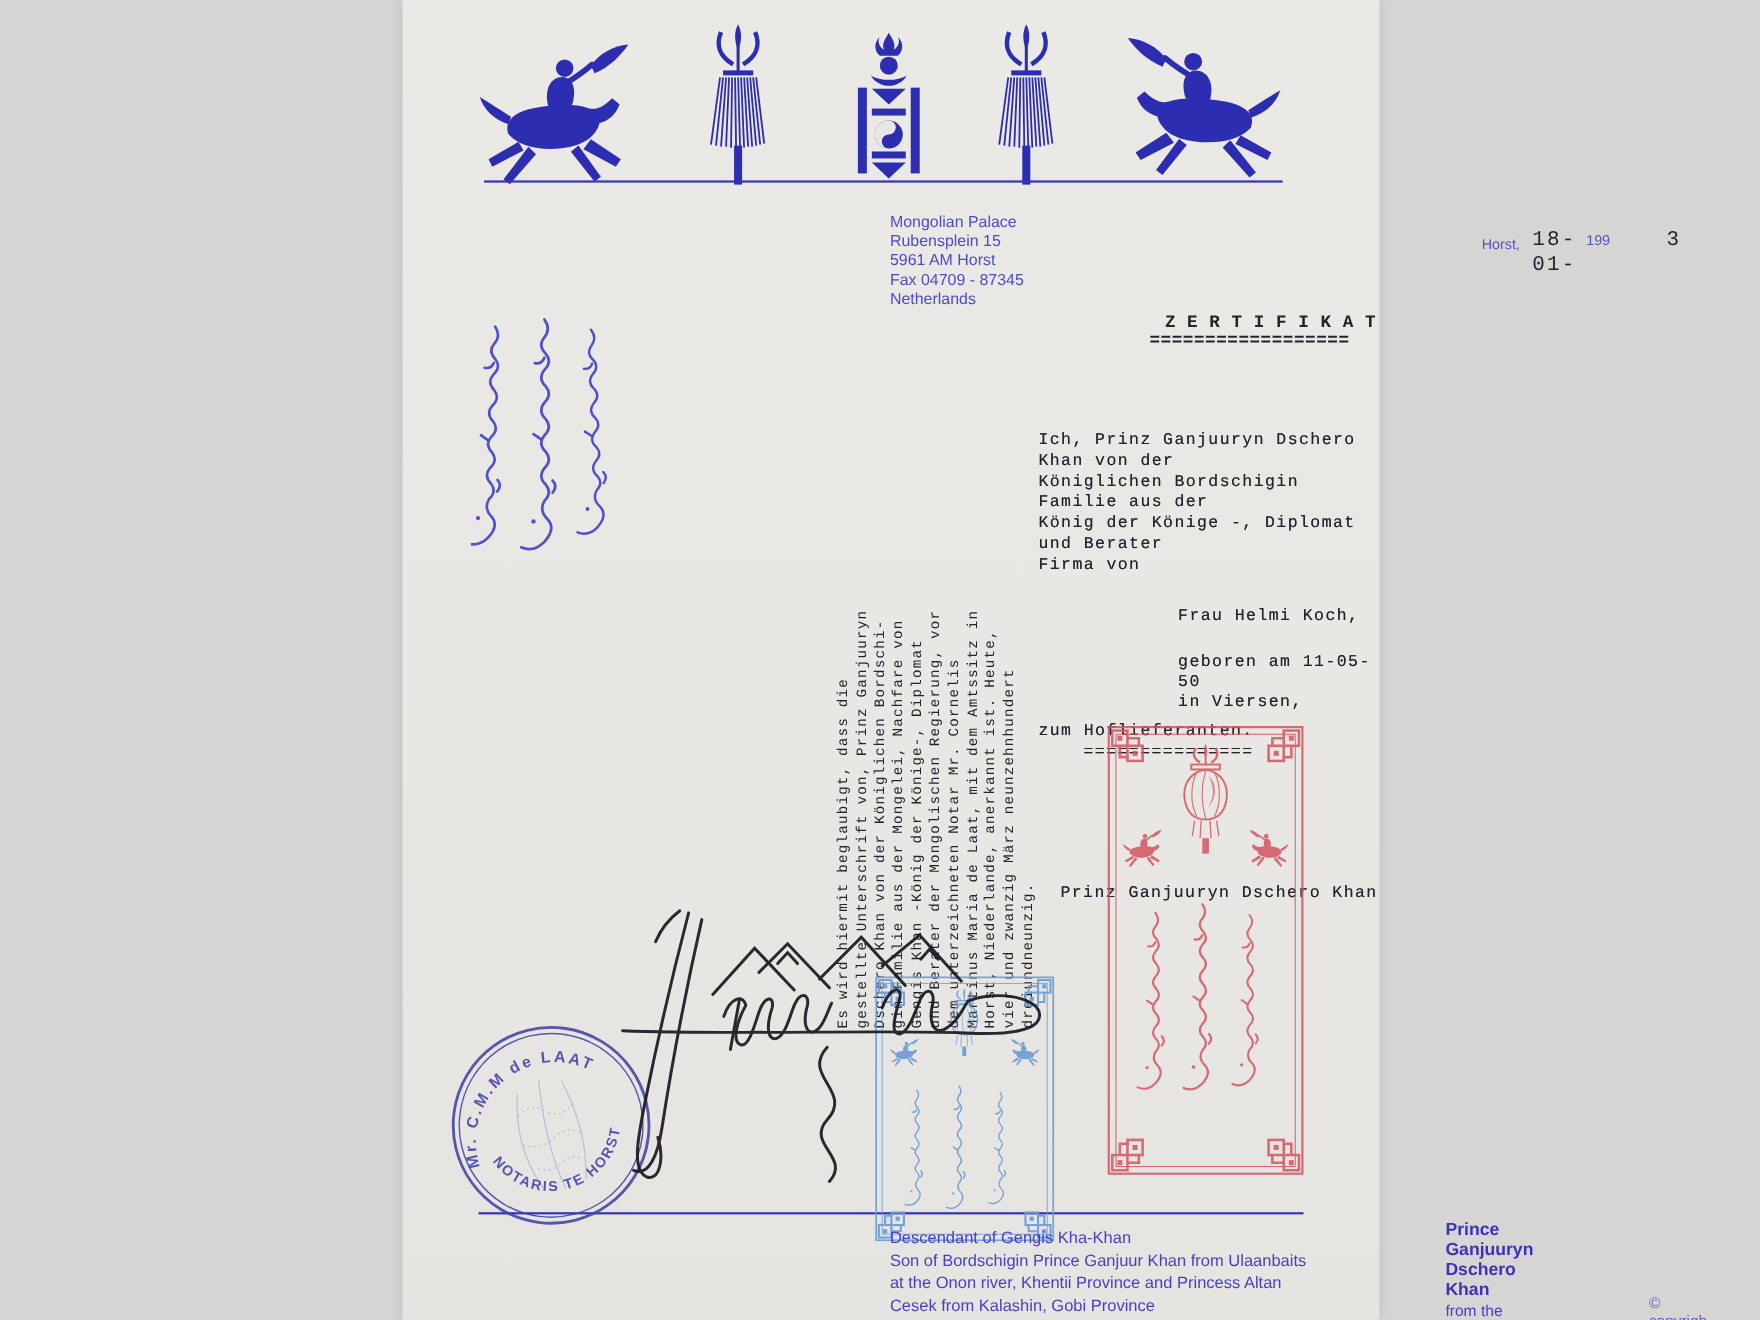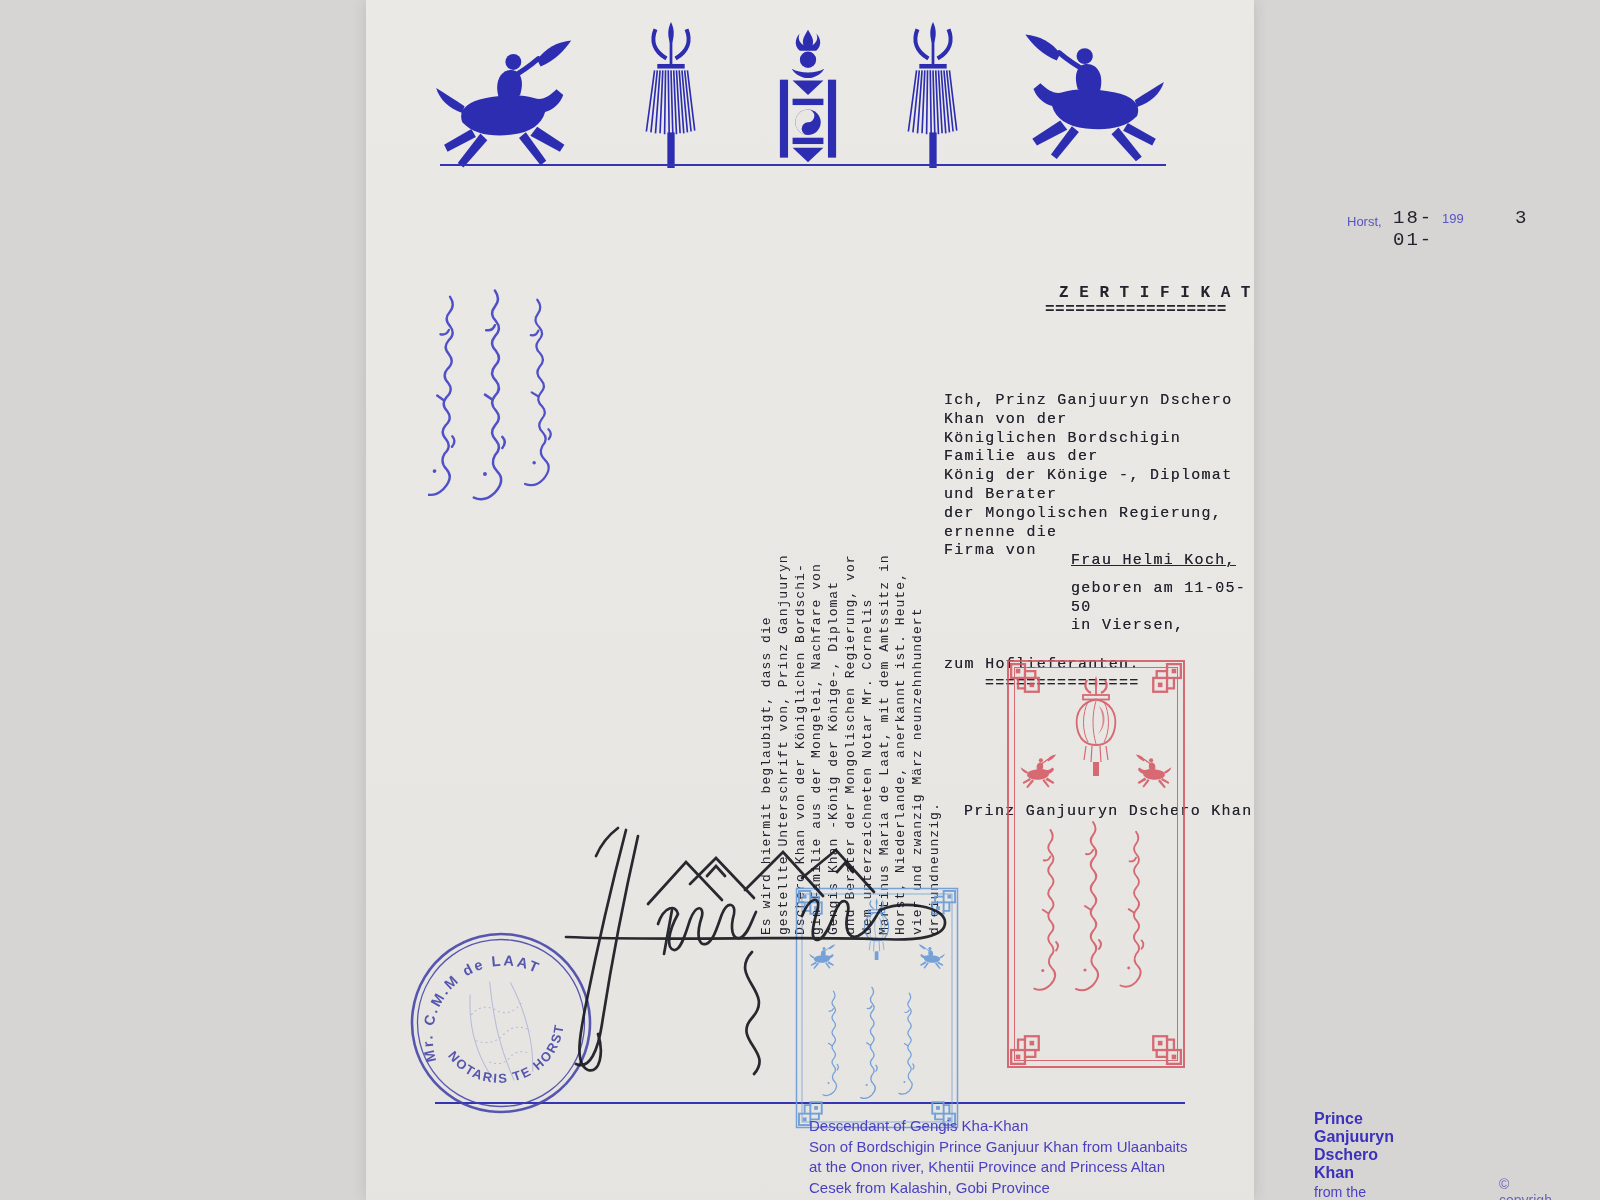--- a/index.html
+++ b/index.html
@@ -23,21 +23,21 @@
   .type{font-size:15px;letter-spacing:1.3px;line-height:18.8px;text-shadow:0 0 .5px rgba(25,25,45,.65);}
   #address{left:443px;top:194px;font-size:14.5px;line-height:17.5px;color:#4c4cc6;}
   #dateline-place{left:981px;top:214px;font-size:13px;color:#5555c4;}
   #dateline-date{left:1027px;top:207px;font-size:19px;letter-spacing:2px;}
   #dateline-yearprint{left:1076px;top:211px;font-size:13px;color:#5555c4;}
   #dateline-yeardigit{left:1149px;top:207px;font-size:19px;}
   #title{left:679px;top:284px;font-size:16px;font-weight:700;letter-spacing:.5px;margin-left:14px;}
   #title-underline{left:679px;top:301px;font-size:16px;font-weight:700;letter-spacing:.5px;}
   #intro{left:578px;top:392px;}
   #recipient{left:705px;top:552px;}
-  #recipient .gap{margin-bottom:9px;text-decoration:underline;}
+  #recipient .gap{margin-bottom:22px;}
   #appoint{left:578px;top:656px;}
   #appoint-underline{margin-left:41px;}
   #side-note{
     left:393px;top:935px;width:392px;
     transform:rotate(-90deg);transform-origin:0 0;
     font-size:13px;letter-spacing:1.05px;line-height:16.8px;
   }
   #typed-name{left:598px;top:803px;}
   #footer-left{left:443px;top:1116px;font-size:15px;line-height:20.5px;color:#4a3fc2;}
   #footer-right{left:948px;top:1110px;color:#4a3fc2;}
@@ -128,40 +128,46 @@
     <use href="#soyombo"></use>
   </svg>
   <svg class="abs ink-blue" style="left:530px;top:22px" width="74" height="146" viewBox="0 0 70 160">
     <use href="#tug"></use>
   </svg>
   <svg class="abs ink-blue" style="left:644px;top:28px" width="162" height="138" viewBox="0 0 150 128">
     <use href="#horseman" transform="translate(148,4) scale(-1.08,1.05)"></use>
   </svg>
   <div class="abs rule" style="left:74px;top:164px;width:726px"></div>
 
+  <div class="abs" id="address">
+    <div>Mongolian Palace</div>
+    <div>Rubensplein 15</div>
+    <div>5961 AM Horst</div>
+    <div>Fax 04709 - 87345</div>
+    <div>Netherlands</div>
+  </div>
 
   <div class="abs" id="dateline-place">Horst,</div>
   <div class="abs mono" id="dateline-date">18-01-</div>
   <div class="abs" id="dateline-yearprint">199</div>
   <div class="abs mono" id="dateline-yeardigit">3</div>
 
   <div class="abs mono" id="title">Z E R T I F I K A T</div>
   <div class="abs mono" id="title-underline">==================</div>
 
   <svg class="abs hand-blue" style="left:62px;top:286px" width="140" height="278" viewBox="0 0 140 278">
     <use href="#scol" transform="translate(8,8) rotate(2) scale(1.18)"></use>
     <use href="#scol" transform="translate(52,2) scale(1.24)"></use>
     <use href="#scol" transform="translate(96,12) rotate(-2) scale(1.1)"></use>
   </svg>
 
   <div class="abs mono type" id="intro">
     <div>Ich, Prinz Ganjuuryn Dschero Khan von der</div>
     <div>Königlichen Bordschigin Familie aus der</div>
     <div>König der Könige -, Diplomat und Berater</div>
-    <div>der Mongolischen Regierung, ernenne die</div>
     <div>Firma von</div>
   </div>
 
   <div class="abs mono type" id="recipient">
     <div class="gap">Frau Helmi Koch,</div>
     <div>geboren am 11-05-50</div>
     <div>in Viersen,</div>
   </div>
 
   <div class="abs mono type" id="appoint">

